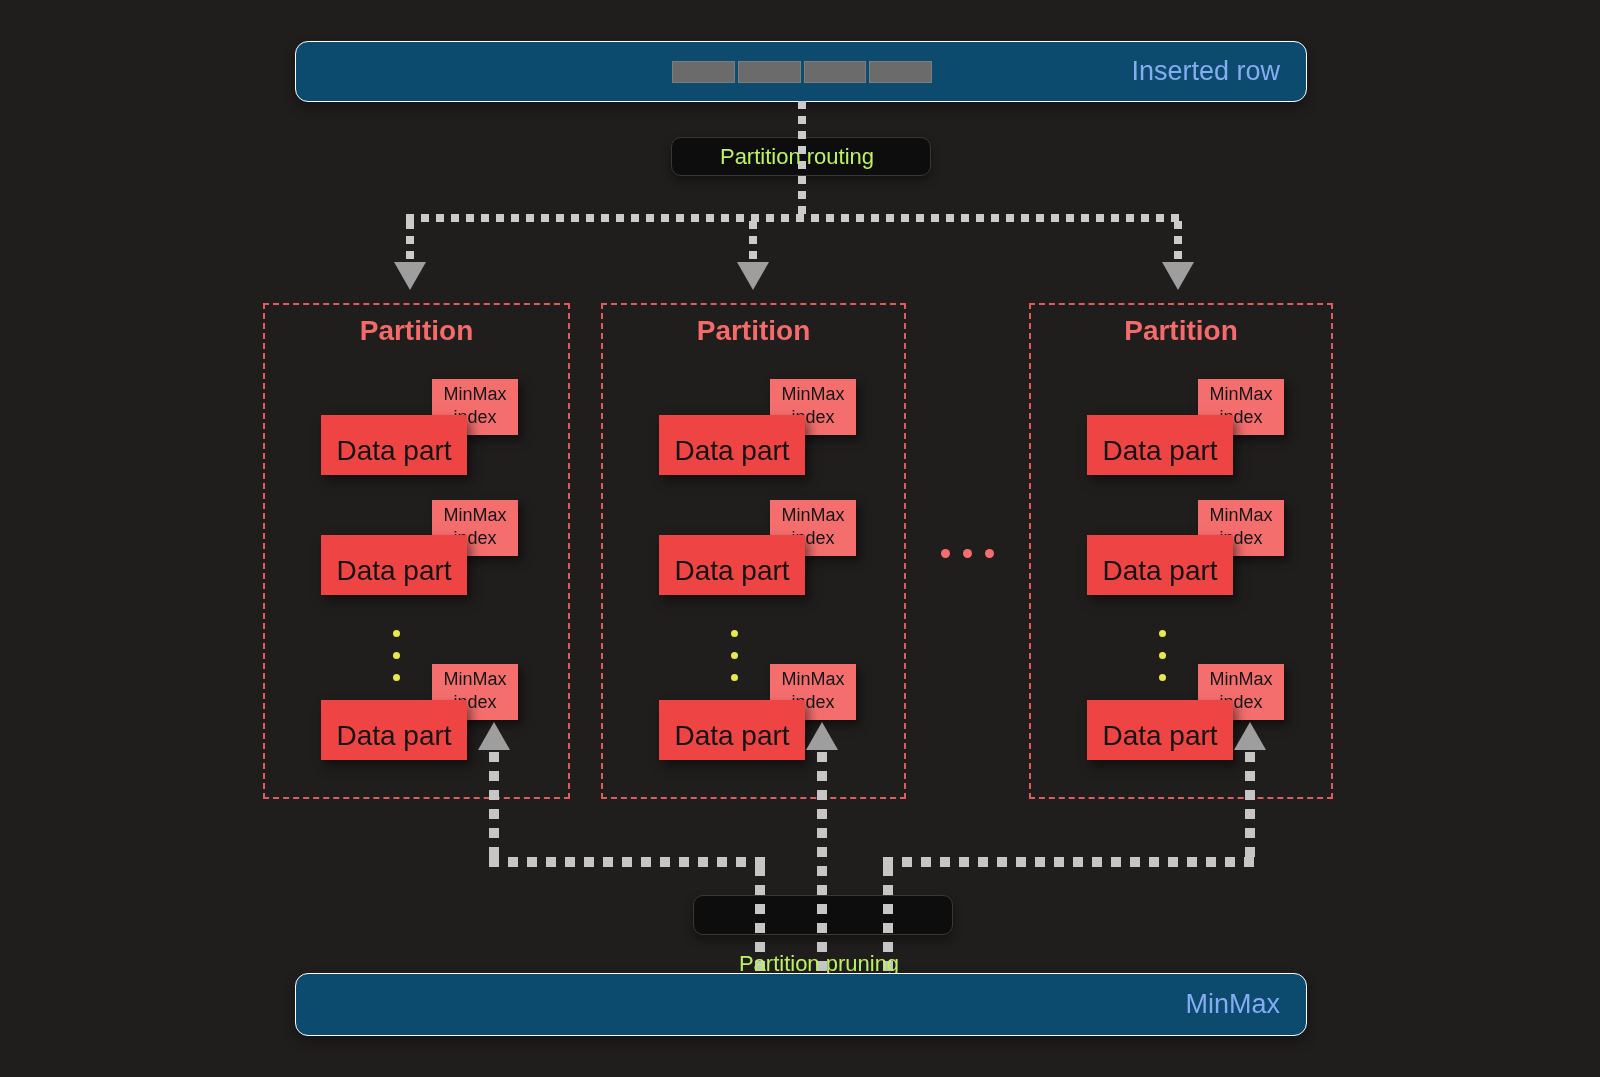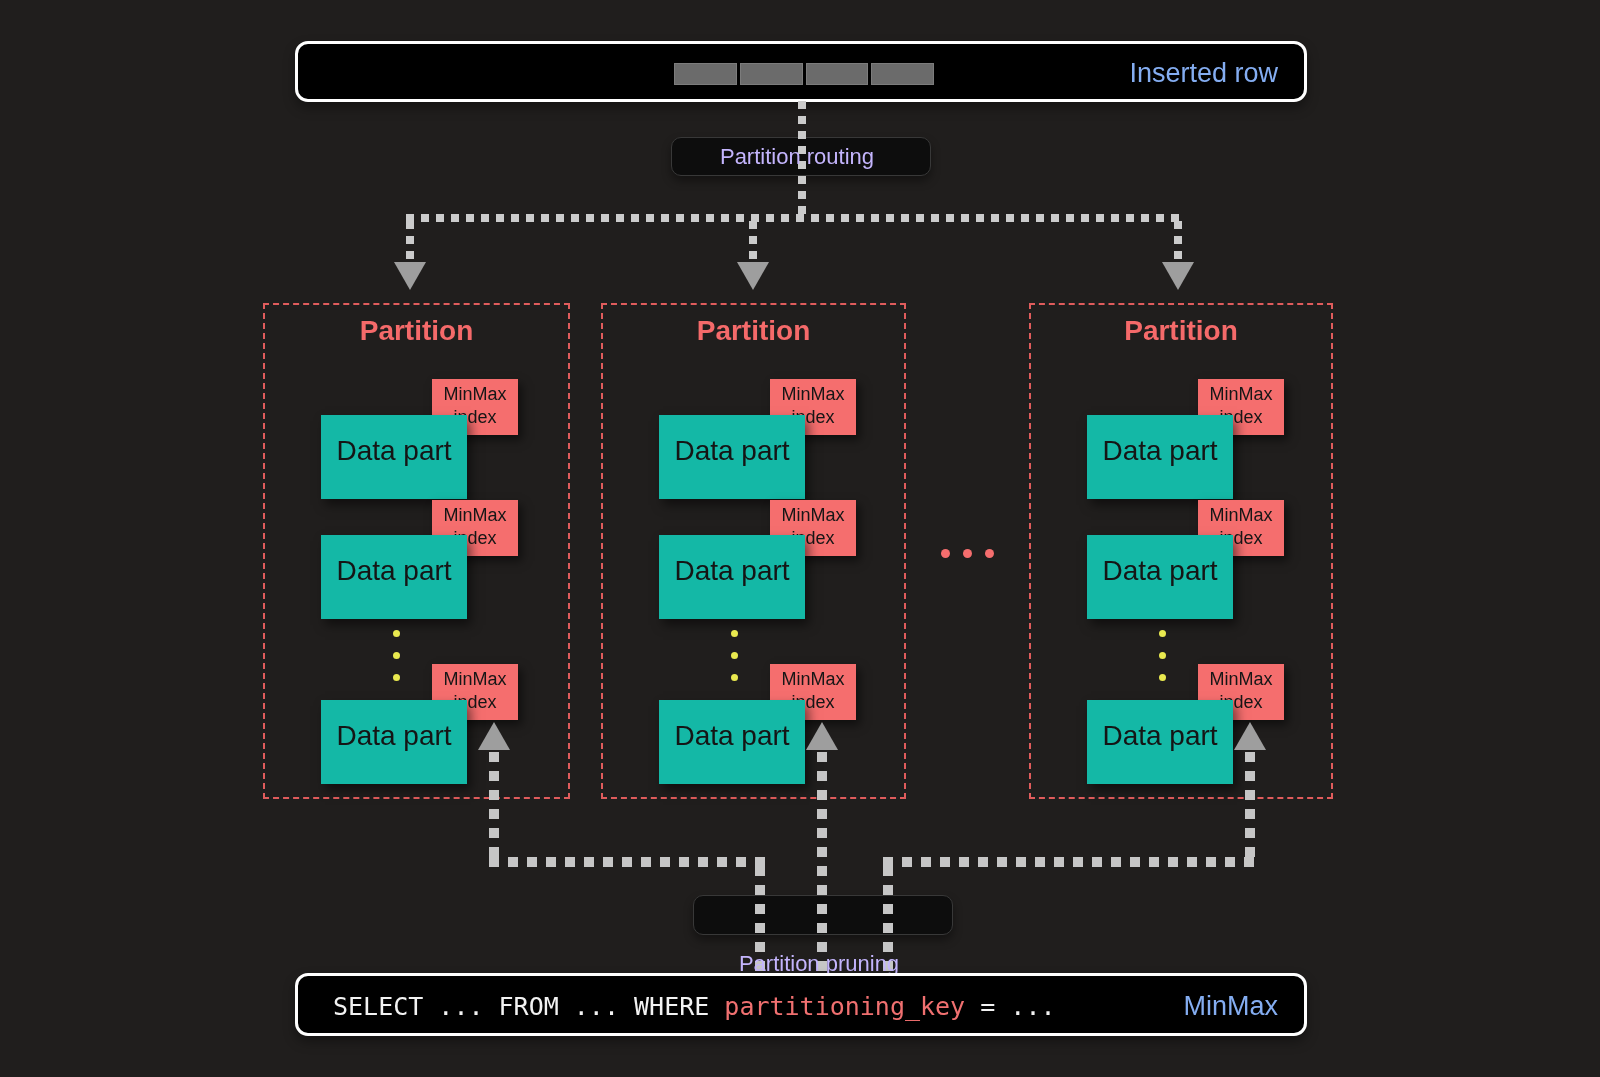--- a/index.html
+++ b/index.html
@@ -1,33 +1,33 @@
 <!DOCTYPE html>
 <html><head>
 <meta charset="utf-8">
 <style>
   html,body{margin:0;padding:0;background:#201e1d;}
   .canvas{position:relative;width:1600px;height:1077px;background:#201e1d;overflow:hidden;
           font-family:"Liberation Sans", sans-serif;}
 
   
-  .bar{position:absolute;left:295px;width:1012px;height:61px;background:#000000;
-       border:3px solid #ffffff;border-radius:13px;box-shadow:0 6px 12px rgba(0,0,0,.35);
+  .bar{position:absolute;left:295px;width:1012px;height:61px;background:#0c4a6e;
+       border:1px solid #ffffff;border-radius:13px;box-shadow:0 6px 12px rgba(0,0,0,.35);
        box-sizing:border-box;}
   .bar-label{position:absolute;right:26px;top:0;height:59px;line-height:59px;
              font-size:27px;color:#84adf1;}
 
   
   .segments{position:absolute;left:376px;top:19px;width:260px;height:22px;display:flex;gap:3px;}
   .seg{flex:1;background:#6b6b6b;border:1px solid #7c7c7c;box-sizing:border-box;}
 
   
   .pill{position:absolute;width:260px;background:#0d0d0d;border:1px solid #383838;
         border-radius:10px;box-shadow:0 5px 10px rgba(0,0,0,.4);box-sizing:border-box;}
-  .pill-text{position:absolute;width:252px;text-align:center;font-size:22px;color:#c4b5fd;}
+  .pill-text{position:absolute;width:252px;text-align:center;font-size:22px;color:#bef264;}
 
   
   .dots8v{position:absolute;width:8px;background-image:repeating-linear-gradient(to bottom,#cbcbcb 0 8px,transparent 8px 15px);}
   .dots8h{position:absolute;height:8px;background-image:repeating-linear-gradient(to right,#cbcbcb 0 8px,transparent 8px 15px);}
   .dots10v{position:absolute;width:10px;background-image:repeating-linear-gradient(to bottom,#c6c6c6 0 10px,transparent 10px 19px);}
   .dots10h{position:absolute;height:10px;background-image:repeating-linear-gradient(to right,#c6c6c6 0 10px,transparent 10px 19px);}
 
   
   .arr-down{position:absolute;width:0;height:0;border-left:16px solid transparent;
             border-right:16px solid transparent;border-top:28px solid #9e9e9e;}
@@ -36,21 +36,21 @@
 
   
   .partition{position:absolute;top:303px;height:496px;border:2px dashed #e05c5c;
              box-sizing:border-box;}
   .p-title{position:absolute;top:10px;left:0;width:100%;text-align:center;
            font-size:28px;color:#f56a6a;font-weight:bold;}
   .mm{position:absolute;left:167px;width:86px;height:56px;background:#f56e6e;
       box-shadow:4px 5px 9px rgba(0,0,0,.5);color:#161616;font-size:18px;line-height:23px;
       text-align:center;padding-top:4px;box-sizing:border-box;}
   .mm.r1{top:74px}.mm.r2{top:195px}.mm.r3{top:359px}
-  .dp{position:absolute;left:56px;width:146px;height:84px;background:#14b8a6;
+  .dp{position:absolute;left:56px;width:146px;height:60px;background:#ef4444;
       box-shadow:4px 6px 10px rgba(0,0,0,.5);color:#151515;font-size:28px;
       text-align:center;line-height:72px;}
   .dp.r1{top:110px}.dp.r2{top:230px}.dp.r3{top:395px}
   .ydots{position:absolute;left:128px;top:325px;display:flex;flex-direction:column;gap:15px;}
   .ydot{width:7px;height:7px;border-radius:50%;background:#e9e94f;}
   .rdots{position:absolute;left:941px;top:549px;display:flex;gap:13px;}
   .rdot{width:9px;height:9px;border-radius:50%;background:#f56e6e;}
 
   
   .sql{position:absolute;left:35px;top:0;height:61px;line-height:61px;
@@ -145,17 +145,16 @@
   <div class="dots10h" style="left:489px;top:857px;width:276px;"></div>
   <div class="dots10h" style="left:883px;top:857px;width:372px;"></div>
 
   <div class="pill" style="left:693px;top:895px;height:40px;"></div>
   <div class="dots10v" style="left:755px;top:866px;height:107px;"></div>
   <div class="dots10v" style="left:817px;top:752px;height:221px;"></div>
   <div class="dots10v" style="left:883px;top:866px;height:107px;"></div>
   <div class="pill-text" style="left:693px;top:951px;">Partition pruning</div>
 
   <div class="bar" style="top:973px;height:63px;">
-    <div class="sql"><span>SELECT ... FROM ... WHERE </span><span class="key">partitioning_key</span><span> = ...</span></div>
     <div class="bar-label" style="height:61px;line-height:61px;">MinMax</div>
   </div>
 
 </div>
 
 </body></html>

